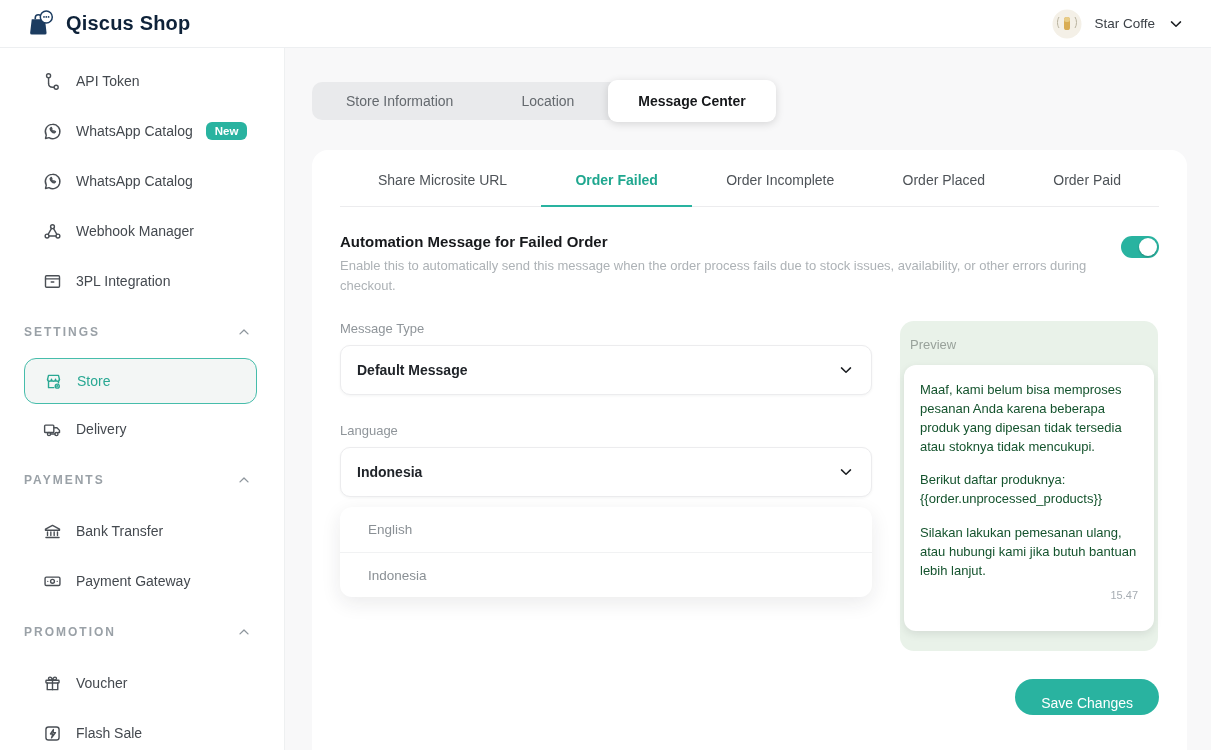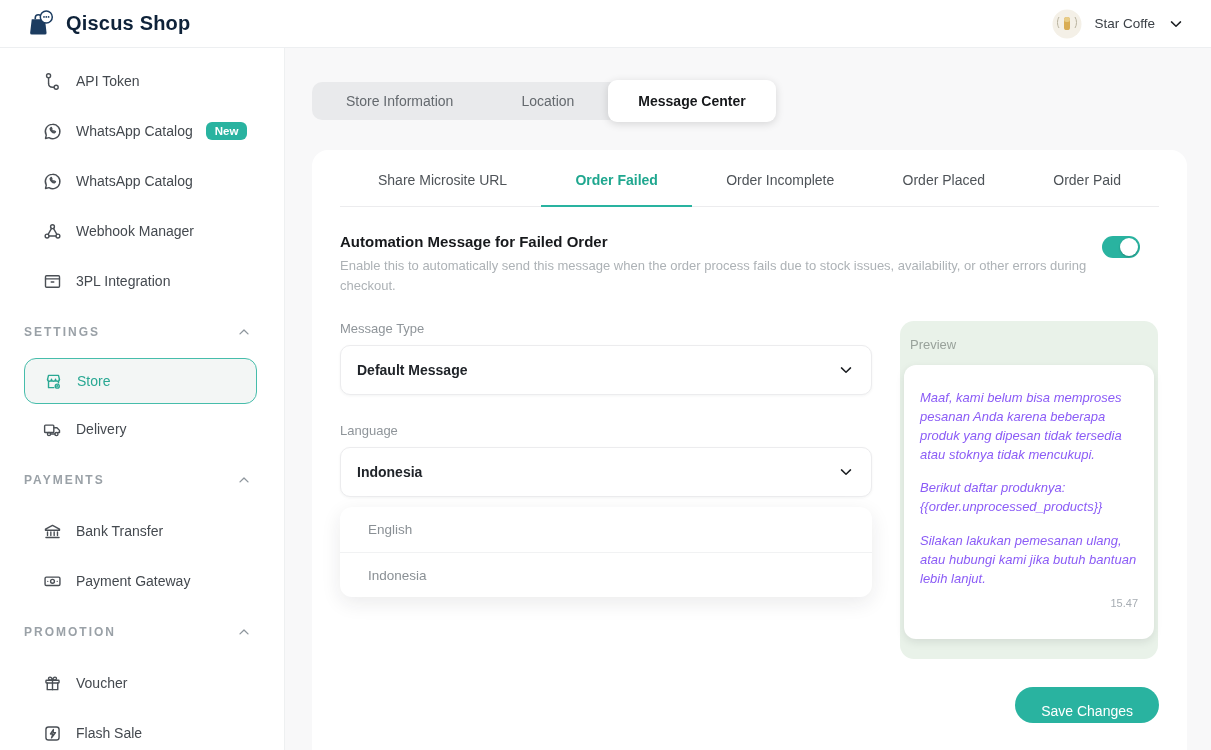--- a/index.html
+++ b/index.html
@@ -42,40 +42,40 @@
   .seg-item.active { background:#fff; border-radius:9px; height:42px; line-height:42px; margin:-2px 0; padding:0 30px; font-weight:700; color:#16181b; box-shadow:0 2px 8px rgba(0,0,0,.14); }
 
   
   .card { background:#fff; border-radius:16px; margin-top:30px; height:640px; padding:0 28px; position:relative; }
 
   .subtabs { display:flex; justify-content:space-between; border-bottom:1px solid #ececee; padding:0 4px; }
   .subtab { padding:22px 34px 18px; font-size:14px; color:#4e5358; cursor:pointer; position:relative; white-space:nowrap; }
   .subtab.active { color:#1fa78f; font-weight:700; }
   .subtab.active::after { content:""; position:absolute; left:0; right:0; bottom:-1px; height:2px; background:#29B3A0; }
 
-  .auto-row { display:flex; align-items:flex-start; margin-top:26px; }
+  .auto-row { display:flex; align-items:flex-start; justify-content:space-between; margin-top:26px; }
   .auto-title { font-size:15px; font-weight:700; color:#17191c; }
   .auto-desc { font-size:13px; color:#adb2b6; line-height:1.5; margin-top:6px; max-width:762px; }
   .toggle { width:38px; height:22px; border-radius:11px; background:#29B3A0; position:relative; flex:none; margin-top:3px; cursor:pointer; }
   .toggle::after { content:""; position:absolute; top:2px; right:2px; width:18px; height:18px; border-radius:50%; background:#fff; box-shadow:0 1px 2px rgba(0,0,0,.25); }
 
   .cols { display:flex; gap:28px; margin-top:26px; align-items:flex-start; }
   .form-col { flex:1; max-width:532px; }
   .field-label { font-size:13px; color:#8f959a; margin-bottom:9px; }
   .select { height:50px; background:#fff; border:1px solid #ececee; border-radius:10px; box-shadow:0 1px 3px rgba(28,33,38,.05); display:flex; align-items:center; justify-content:space-between; padding:0 16px; cursor:pointer; }
   .select-value { font-size:14px; font-weight:700; color:#202429; }
   .field-gap { margin-top:28px; }
   .options { margin-top:10px; background:#fff; border-radius:12px; box-shadow:0 6px 20px rgba(31,36,41,.09); }
   .option { height:45px; display:flex; align-items:center; padding:0 28px; font-size:13.5px; color:#8a9095; cursor:pointer; }
   .option + .option { border-top:1px solid #f1f2f3; }
 
   .preview-col { width:258px; flex:none; background:#e9f2e9; border-radius:14px; padding:16px 4px 20px; }
   .preview-label { font-size:13px; color:#99a29b; padding-left:6px; }
   .bubble { margin-top:13px; background:#fff; border-radius:12px; box-shadow:0 3px 8px rgba(31,36,41,.10); padding:16px 16px 30px; }
-  .bubble p { margin:8px 0 15px; font-size:13px; line-height:1.45; color:#8b5cf6; white-space:pre-line;font-style:italic; }
+  .bubble p { margin:0 0 15px; font-size:13px; line-height:1.45; color:#14532d; white-space:pre-line; }
   .bubble p:last-of-type { margin-bottom:8px; }
   .timestamp { font-size:11px; color:#a7adb3; text-align:right; }
 
   .save-row { display:flex; justify-content:flex-end; margin-top:28px; }
   .save-btn { background:#29B3A0; color:#fff; font-weight:400; font-size:14px; font-family:inherit; border:none; border-radius:18px; height:36px; padding:16px 26px; cursor:pointer; }
 </style>
 </head>
 <body>
 
 <div class="header">

